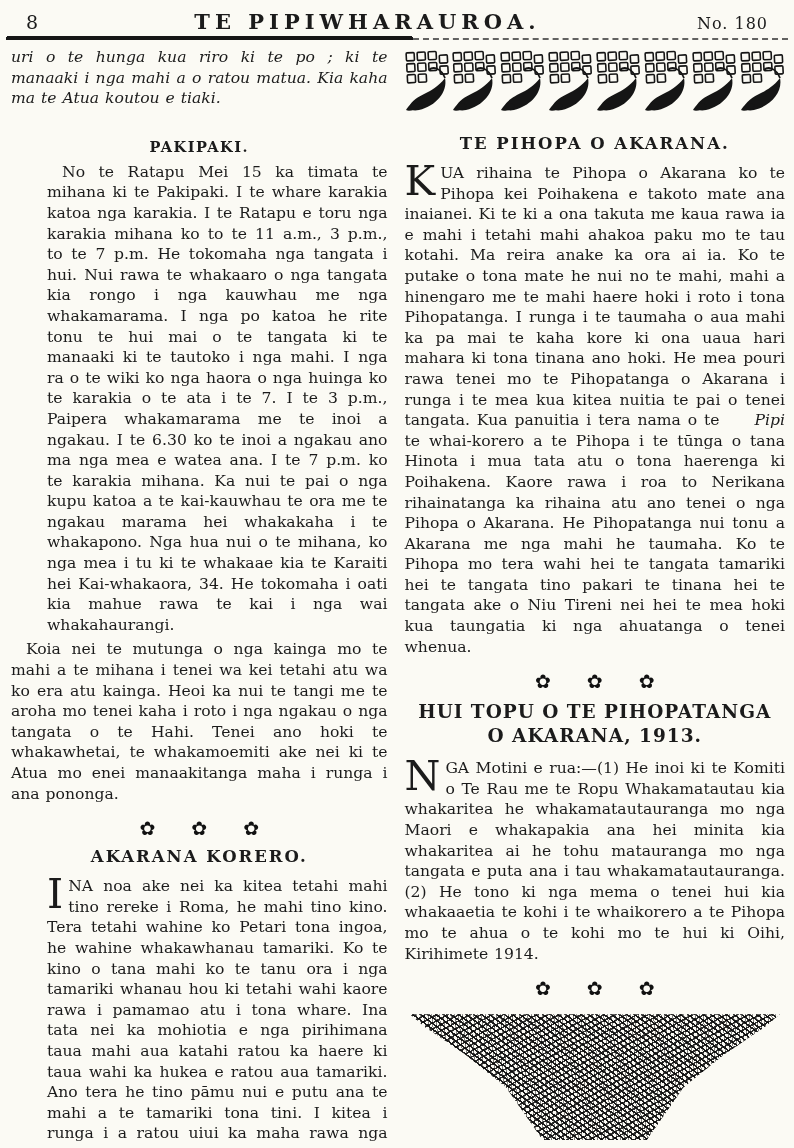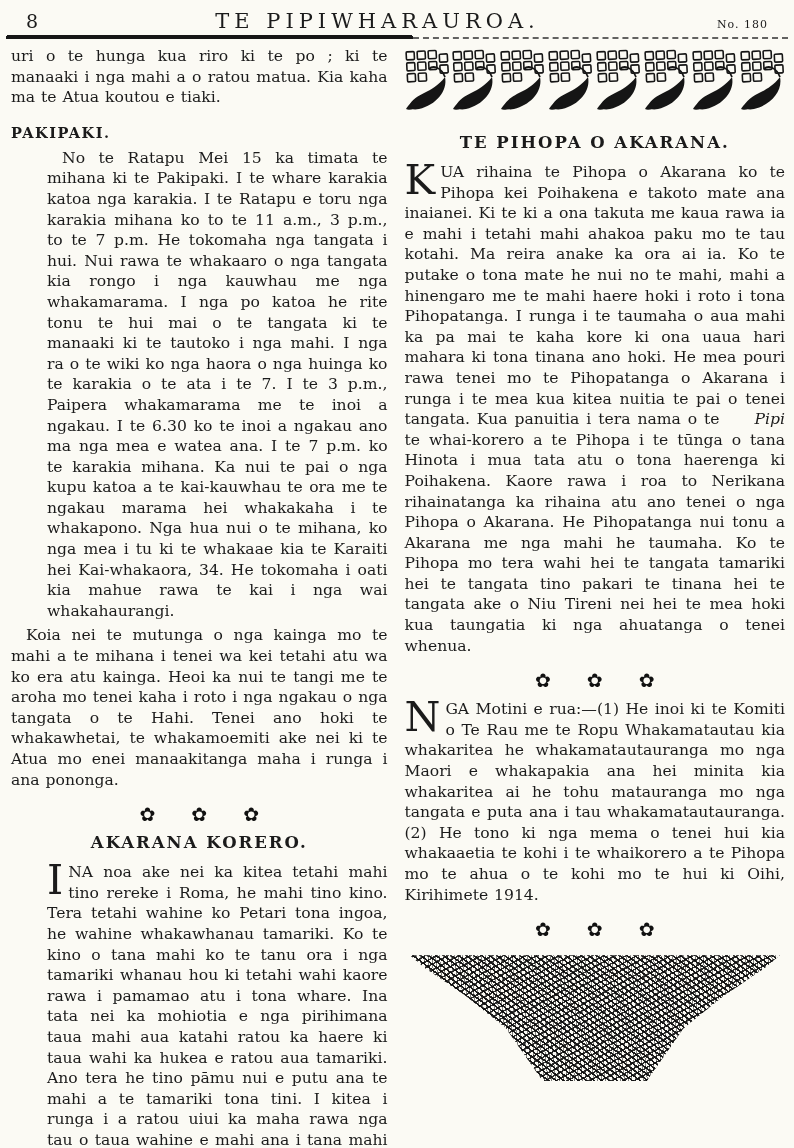--- a/index.html
+++ b/index.html
@@ -8,41 +8,41 @@
     background:#fbfaf4;color:#1b1b1b;
     font-family:"DejaVu Serif","Liberation Serif",serif;
     -webkit-font-smoothing:antialiased;
   }
   .page{width:794px;height:1148px;position:relative;overflow:hidden;}
 
   
   .header{display:flex;align-items:baseline;justify-content:space-between;
     padding:9px 26px 0 26px;}
   .page-num{font-size:19px;}
-  .masthead{font-size:21px;letter-spacing:5px;white-space:nowrap;}
-  .issue{font-size:11px;letter-spacing:1px;}
+  .masthead{font-size:21px;letter-spacing:5px;white-space:nowrap;font-weight:bold;}
+  .issue{font-size:16px;letter-spacing:1px;}
   .rule{display:flex;margin:3px 6px 0 6px;height:4px;align-items:flex-start;}
   .rule .solid{width:52%;height:3px;background:#161616;box-shadow:0 -2px 0 -1px #161616;}
   .rule .dashy{flex:1;border-top:2px dashed #3d3d3d;margin-top:1px;opacity:.8;}
 
   
   .columns{display:flex;gap:17px;padding:6px 9px 0 11px;}
   .col{width:378px;}
   .col.right{width:382px;}
   p{margin:0;text-align:justify;font-size:15.6px;line-height:20.6px;
     word-spacing:1px;}
   p.indent{text-indent:15px;}
-  .h-small{font-weight:bold;text-align:left;font-size:14.5px;
+  .h-small{font-weight:bold;text-align:center;font-size:14.5px;
     letter-spacing:1.5px;margin:10px 0 7px 0;}
   .h-med{font-weight:bold;text-align:center;font-size:16.5px;
     letter-spacing:2px;margin:2px 0 10px 0;}
   .h-big{font-weight:bold;text-align:center;font-size:18.5px;
     letter-spacing:1px;margin:0 0 10px 0;line-height:24px;}
   .dropcap{float:left;font-size:41px;line-height:33px;padding:2px 5px 0 0;}
-  .mb14{margin-bottom:16px;}
+  .mb14{margin-bottom:29px;font-style:italic;}
   .mb4{margin-bottom:4px;margin-left:36px;}
 
   
   .rosettes{display:flex;justify-content:center;gap:36px;
     margin:15px 0 9px 0;}
   .rosettes span{font-size:19px;line-height:19px;color:#111;}
   .band{display:flex;justify-content:space-between;margin:3px 0 22px 0;}
   .band svg{display:block;}
   .tailpiece{width:370px;height:126px;margin:16px auto 0 auto;
     background-color:#fbfaf4;
@@ -233,20 +233,24 @@
 
       <div class="h-med">TE PIHOPA O AKARANA.</div>
       <p><span class="dropcap">K</span><span>UA rihaina te Pihopa o Akarana ko te Pihopa kei Poihakena e takoto mate ana inaianei.  Ki te ki a ona takuta me kaua rawa ia e mahi i tetahi mahi ahakoa paku mo te tau kotahi.  Ma reira anake ka ora ai ia. Ko te putake o tona mate he nui no te mahi, mahi a hinengaro me te mahi haere hoki i roto i tona Pihopatanga.  I runga i te taumaha o aua mahi ka pa mai te kaha kore ki ona uaua hari mahara ki tona tinana ano hoki.  He mea pouri rawa tenei mo te Pihopatanga o Akarana i runga i te mea kua kitea nuitia te pai o tenei tangata.  Kua panuitia i tera nama o te </span><span class="italic">Pipi</span><span> te whai-korero a te Pihopa i te tūnga o tana Hinota i mua tata atu o tona haerenga ki Poihakena.  Kaore rawa i roa to Nerikana rihainatanga ka rihaina atu ano tenei o nga Pihopa o Akarana.  He Pihopatanga nui tonu a Akarana me nga mahi he taumaha.  Ko te Pihopa mo tera wahi hei te tangata tamariki hei te tangata tino pakari te tinana hei te tangata ake o Niu Tireni nei hei te mea hoki kua taungatia ki nga ahuatanga o tenei whenua.</span></p>
 
       <div class="rosettes">
           <span>✿</span>
           <span>✿</span>
           <span>✿</span>
         </div>
 
+      <div class="h-big">
+        <div>HUI TOPU O TE PIHOPATANGA</div>
+        <div>O AKARANA, 1913.</div>
+      </div>
       <p><span class="dropcap">N</span><span>GA Motini e rua:—(1) He inoi ki te Komiti o Te Rau me te Ropu Whakamatautau kia whakaritea he whakamatautauranga mo nga Maori e whakapakia ana hei minita kia whakaritea ai he tohu matauranga mo nga tangata e puta ana i tau whakamatautauranga.  (2) He tono ki nga mema o tenei hui kia whakaaetia te kohi i te whaikorero a te Pihopa mo te ahua o te kohi mo te hui ki Oihi, Kirihimete 1914.</span></p>
 
       <div class="rosettes">
           <span>✿</span>
           <span>✿</span>
           <span>✿</span>
         </div>
 
       <div class="tailpiece"></div>
     </div>

